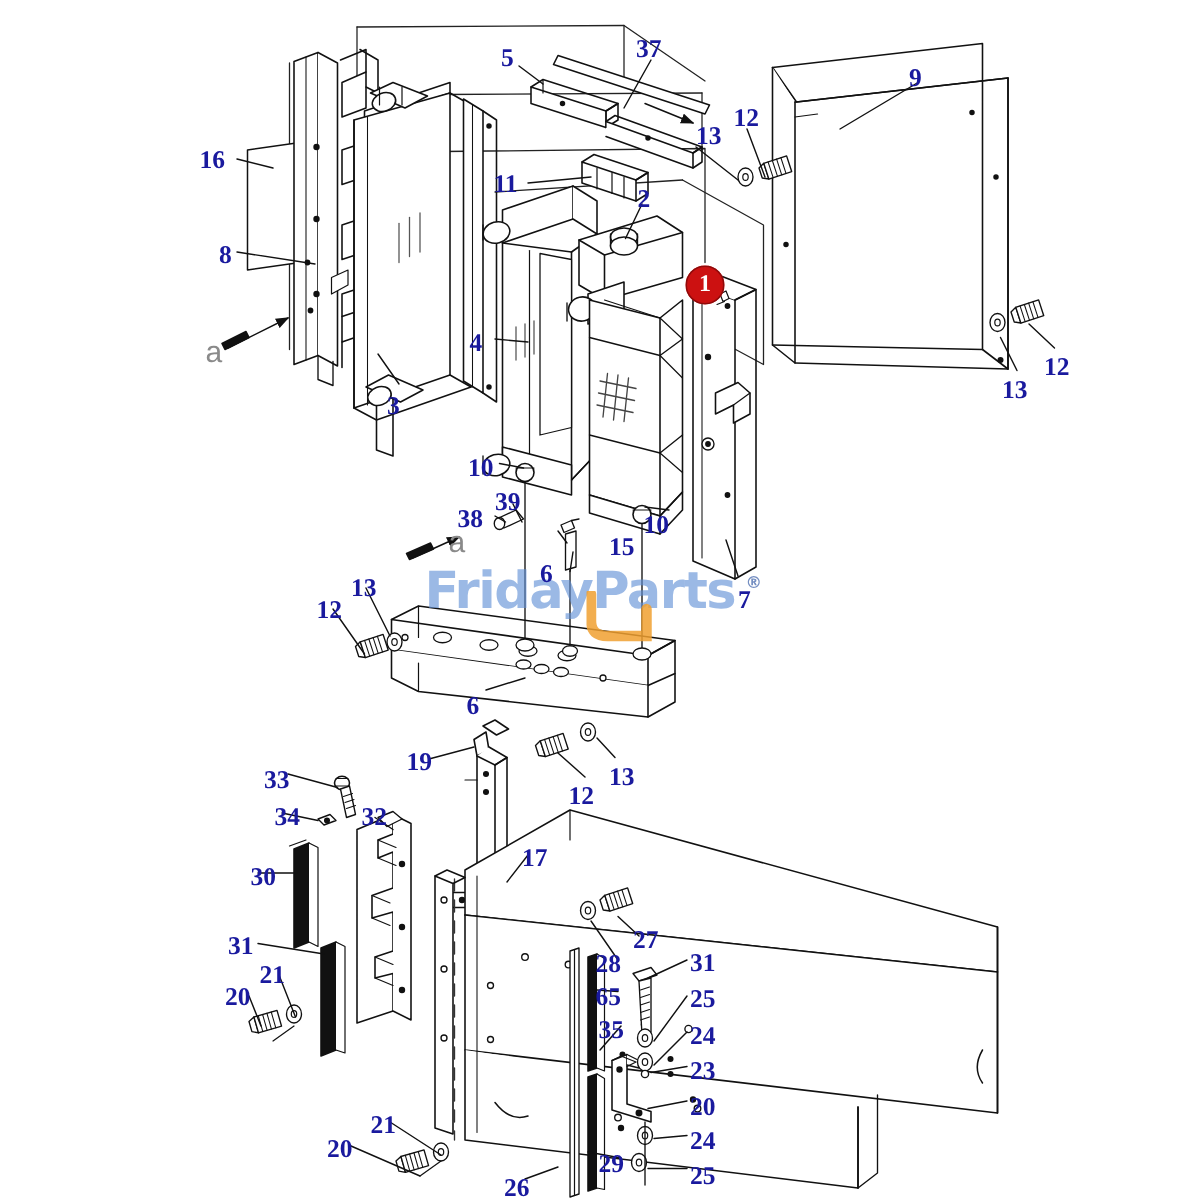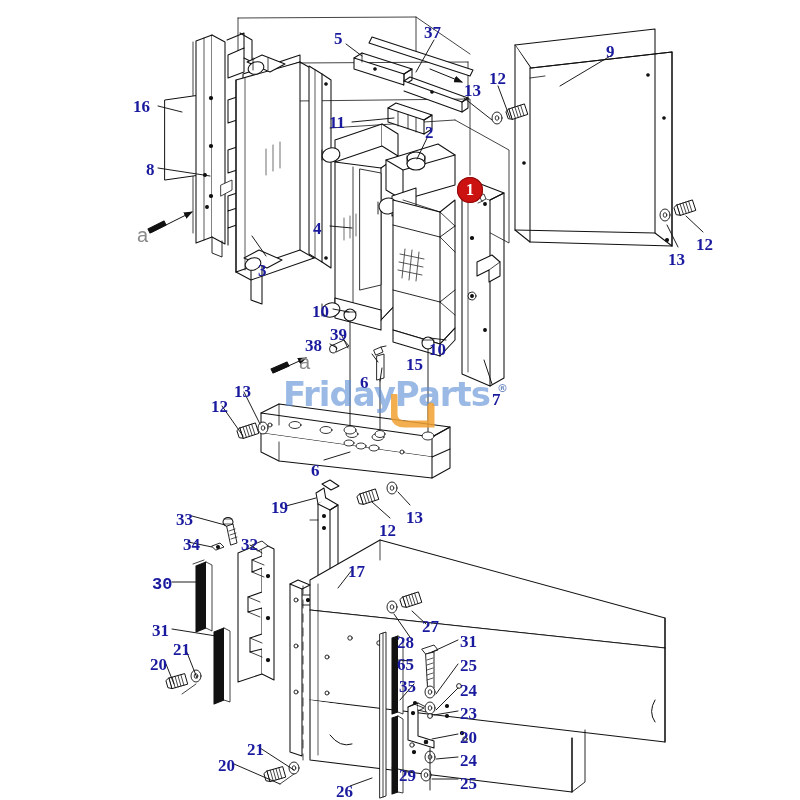--- a/index.html
+++ b/index.html
@@ -553,21 +553,21 @@
       <div class="lbl" style="left: 234px; top: 383px;">13</div>
       <div class="lbl" style="left: 211px; top: 398px;">12</div>
       <div class="lbl" style="left: 311px; top: 462px;">6</div>
       <div class="lbl" style="left: 379px; top: 522px;">12</div>
       <div class="lbl" style="left: 406px; top: 509px;">13</div>
       <div class="lbl" style="left: 271px; top: 499px;">19</div>
       <div class="lbl" style="left: 348px; top: 563px; font-family: Liberation Serif, serif;">17</div>
       <div class="lbl" style="left: 176px; top: 511px;">33</div>
       <div class="lbl" style="left: 159px; top: 536px; margin-left: 24px;">34</div>
       <div class="lbl" style="left: 241px; top: 536px;">32</div>
-      <div class="lbl" style="left: 152px; top: 576px; font-family: Liberation Mono, monospace;">30</div>
+      <div class="lbl" style="left: 167px; top: 576px;">30</div>
       <div class="lbl" style="left: 152px; top: 622px;">31</div>
       <div class="lbl" style="left: 173px; top: 641px;">21</div>
       <div class="lbl" style="left: 150px; top: 656px;">20</div>
       <div class="lbl" style="left: 422px; top: 618px;">27</div>
       <div class="lbl" style="left: 397px; top: 634px;">28</div>
       <div class="lbl" style="left: 460px; top: 633px;">31</div>
       <div class="lbl" style="left: 397px; top: 656px;">65</div>
       <div class="lbl" style="left: 460px; top: 657px;">25</div>
       <div class="lbl" style="left: 399px; top: 678px;">35</div>
       <div class="lbl" style="left: 460px; top: 682px;">24</div>

